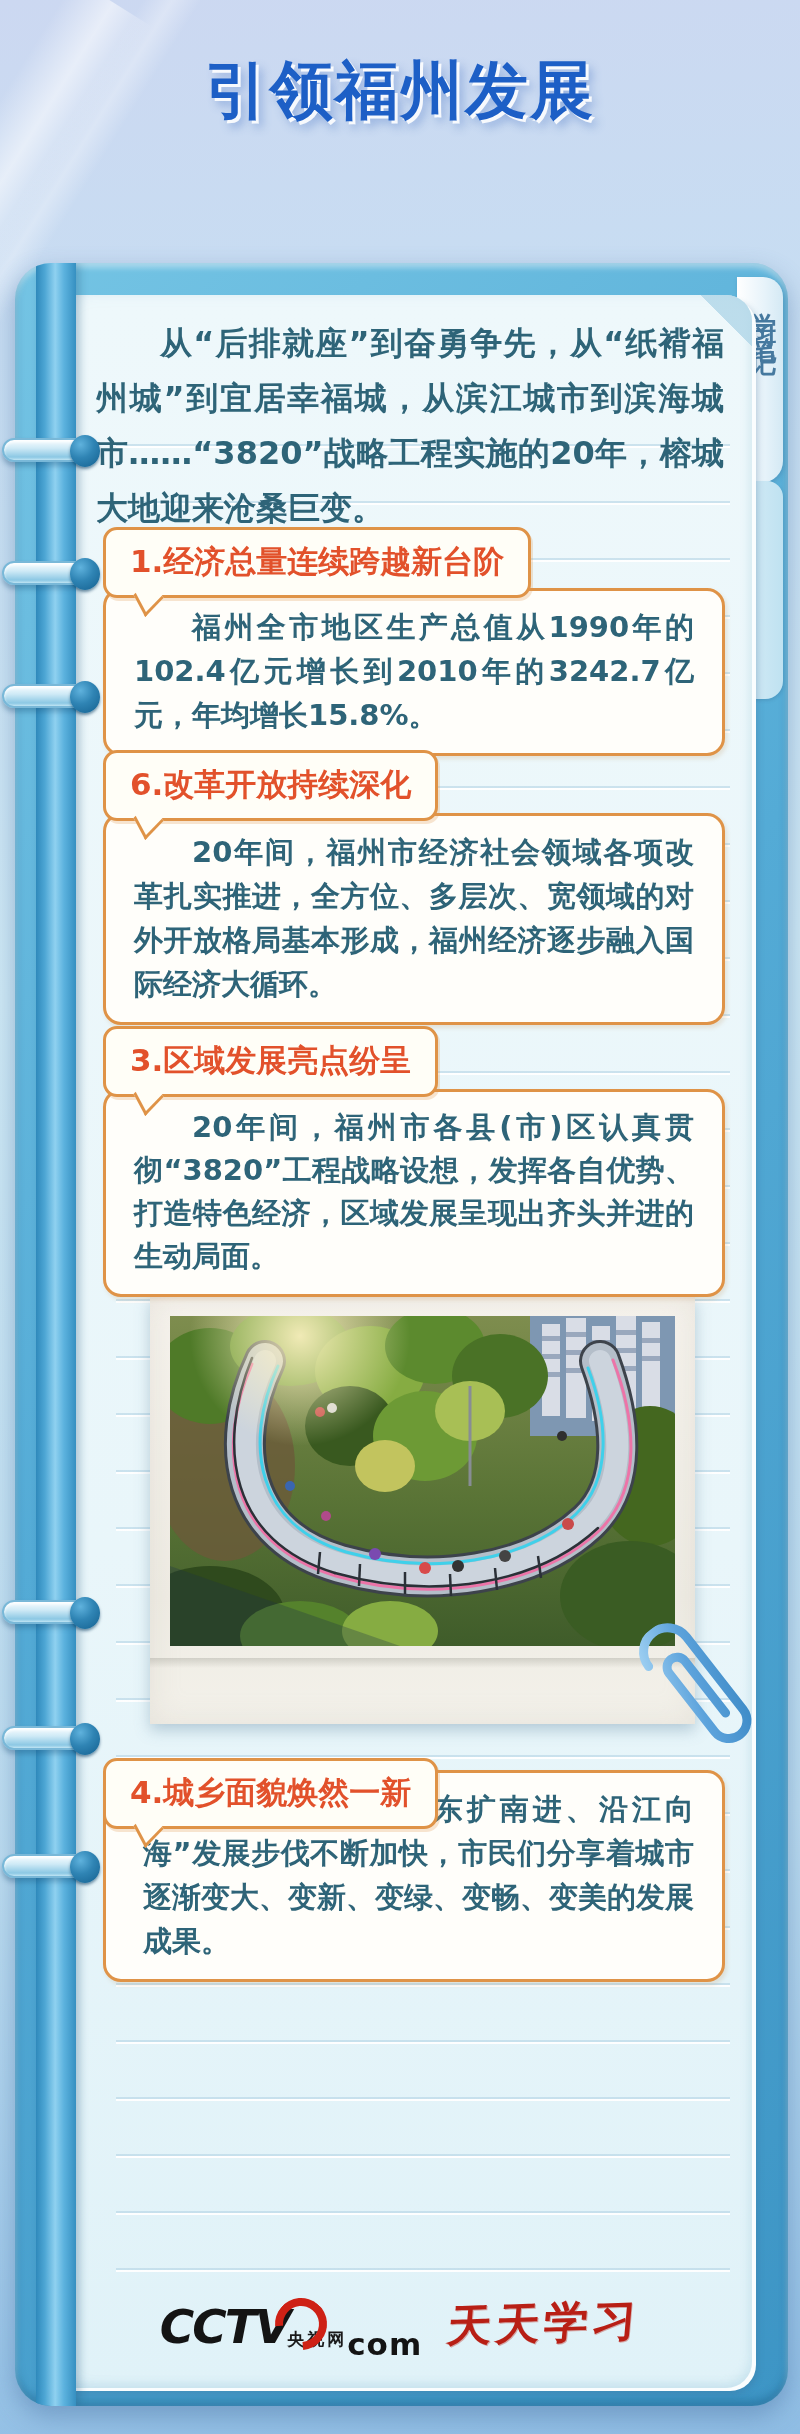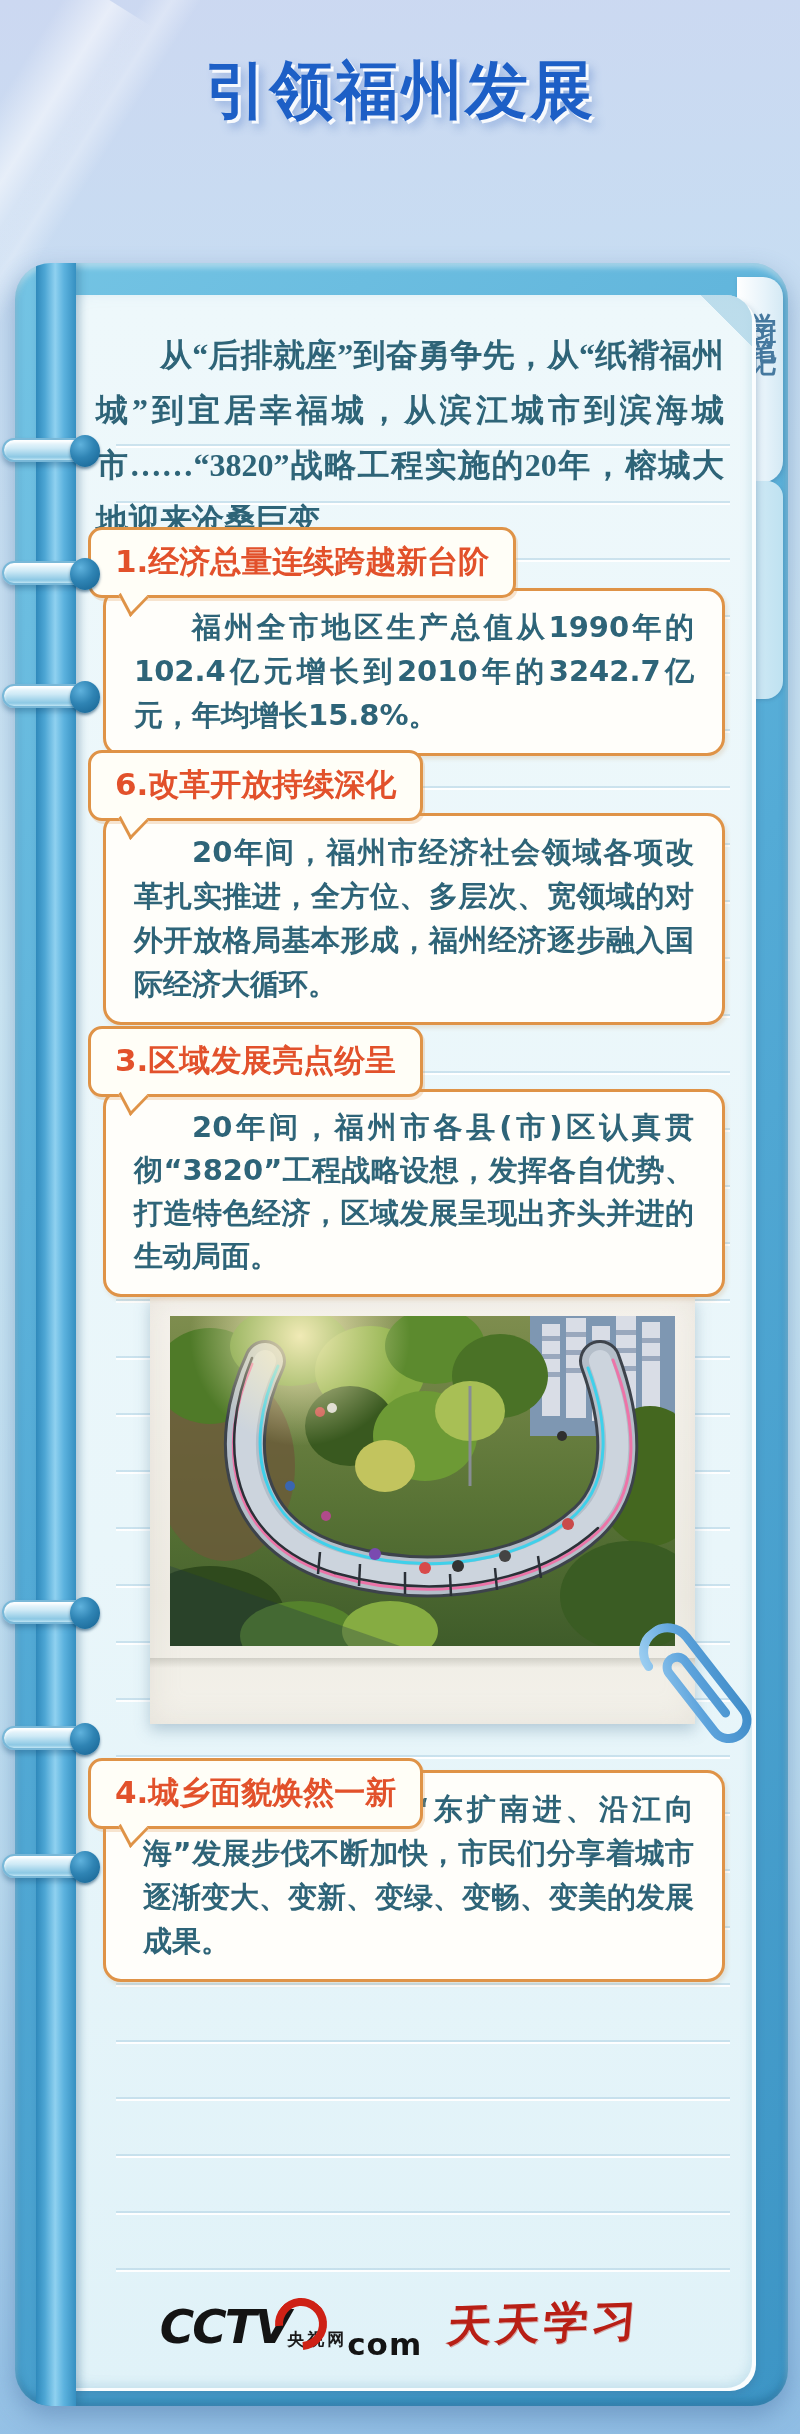--- a/index.html
+++ b/index.html
@@ -83,25 +83,25 @@
     background:radial-gradient(circle at 35% 30%,#5fb2dd 0%,#2f84b4 45%,#14608f 100%);
     box-shadow:0 2px 3px rgba(10,60,95,.5);
   }
 
   
   .intro, .closing {
     position:absolute; left:96px; width:628px;
     font-size:32px; line-height:55px; font-weight:600; color:#2e6478;
     text-indent:2em; text-align:justify;
   }
-  .intro   { top:328px;font-family:Liberation Serif, serif; }
+  .intro   { top:316px; }
   .closing { top:2052px; line-height:58px; }
 
   .sec-head {
-    position:absolute; left:88px; z-index:3; display:inline-block;
+    position:absolute; left:103px; z-index:3; display:inline-block;
     background:#fffef7; border:3px solid #df9347; border-radius:14px;
     padding:11px 24px 12px; font-size:31px; font-weight:bold; color:#e2512b;
     box-shadow:2px 3px 0 rgba(222,150,80,.25);
   }
   .sec-head::after {
     content:""; position:absolute; left:30px; bottom:-14px; width:22px; height:22px;
     background:#fffef7; border-right:3px solid #df9347; border-bottom:3px solid #df9347;
     transform:rotate(62deg) skew(18deg,0deg);
   }
   .sec-body {

